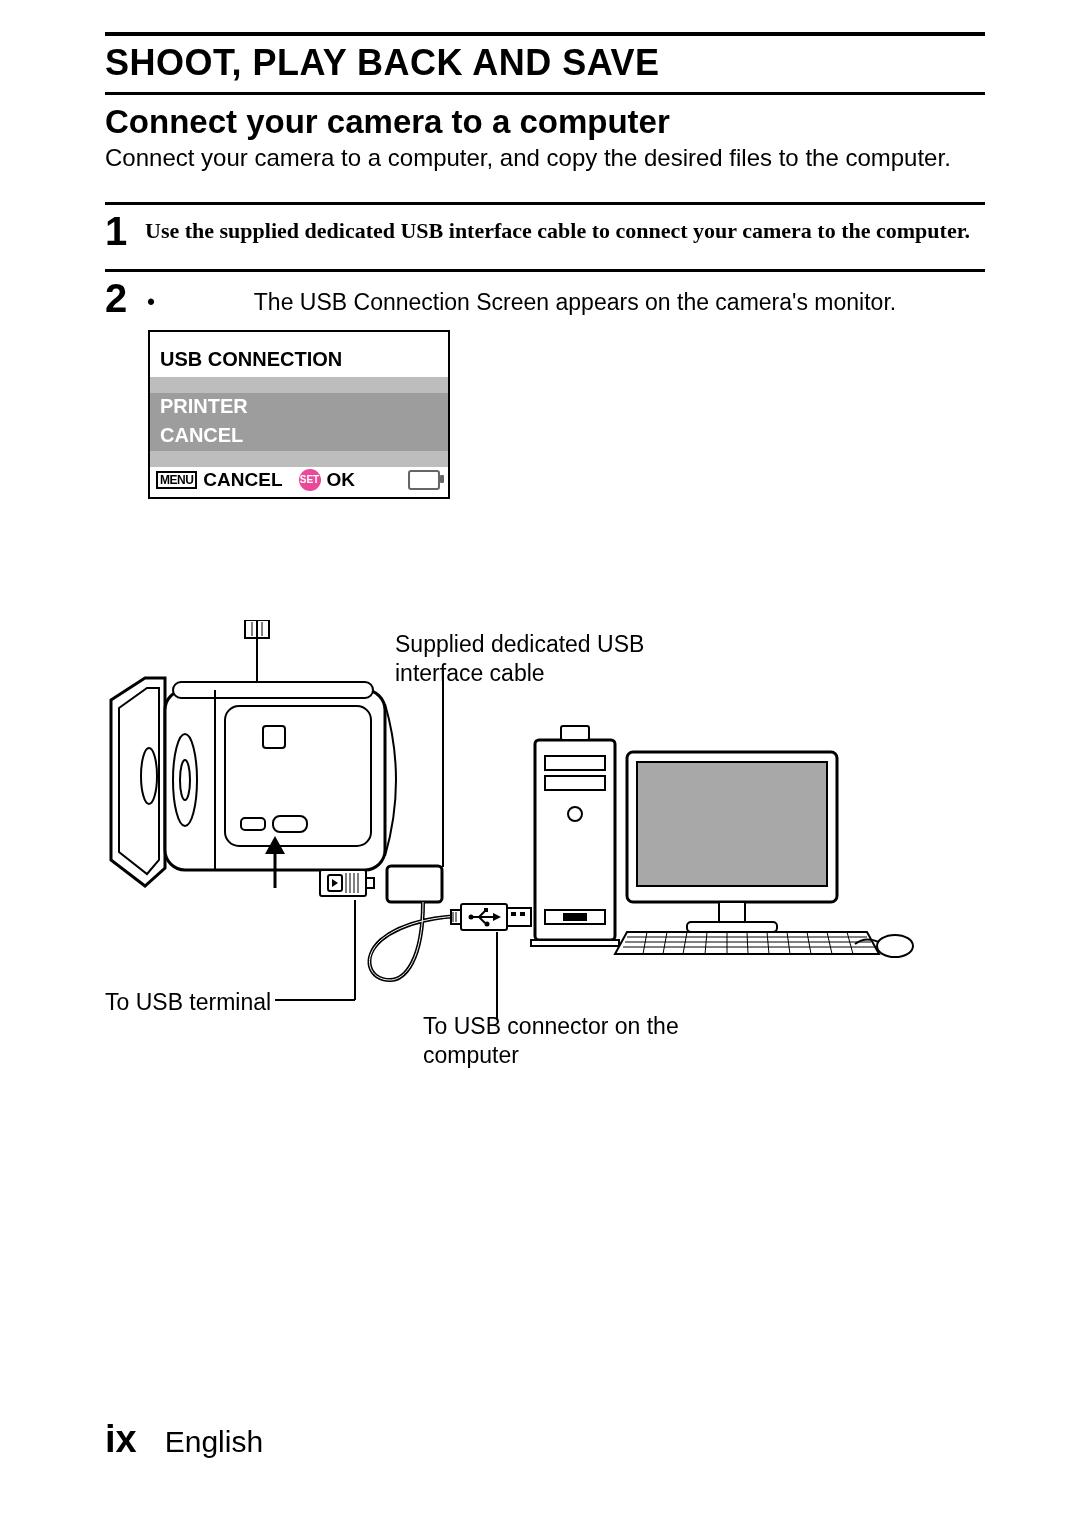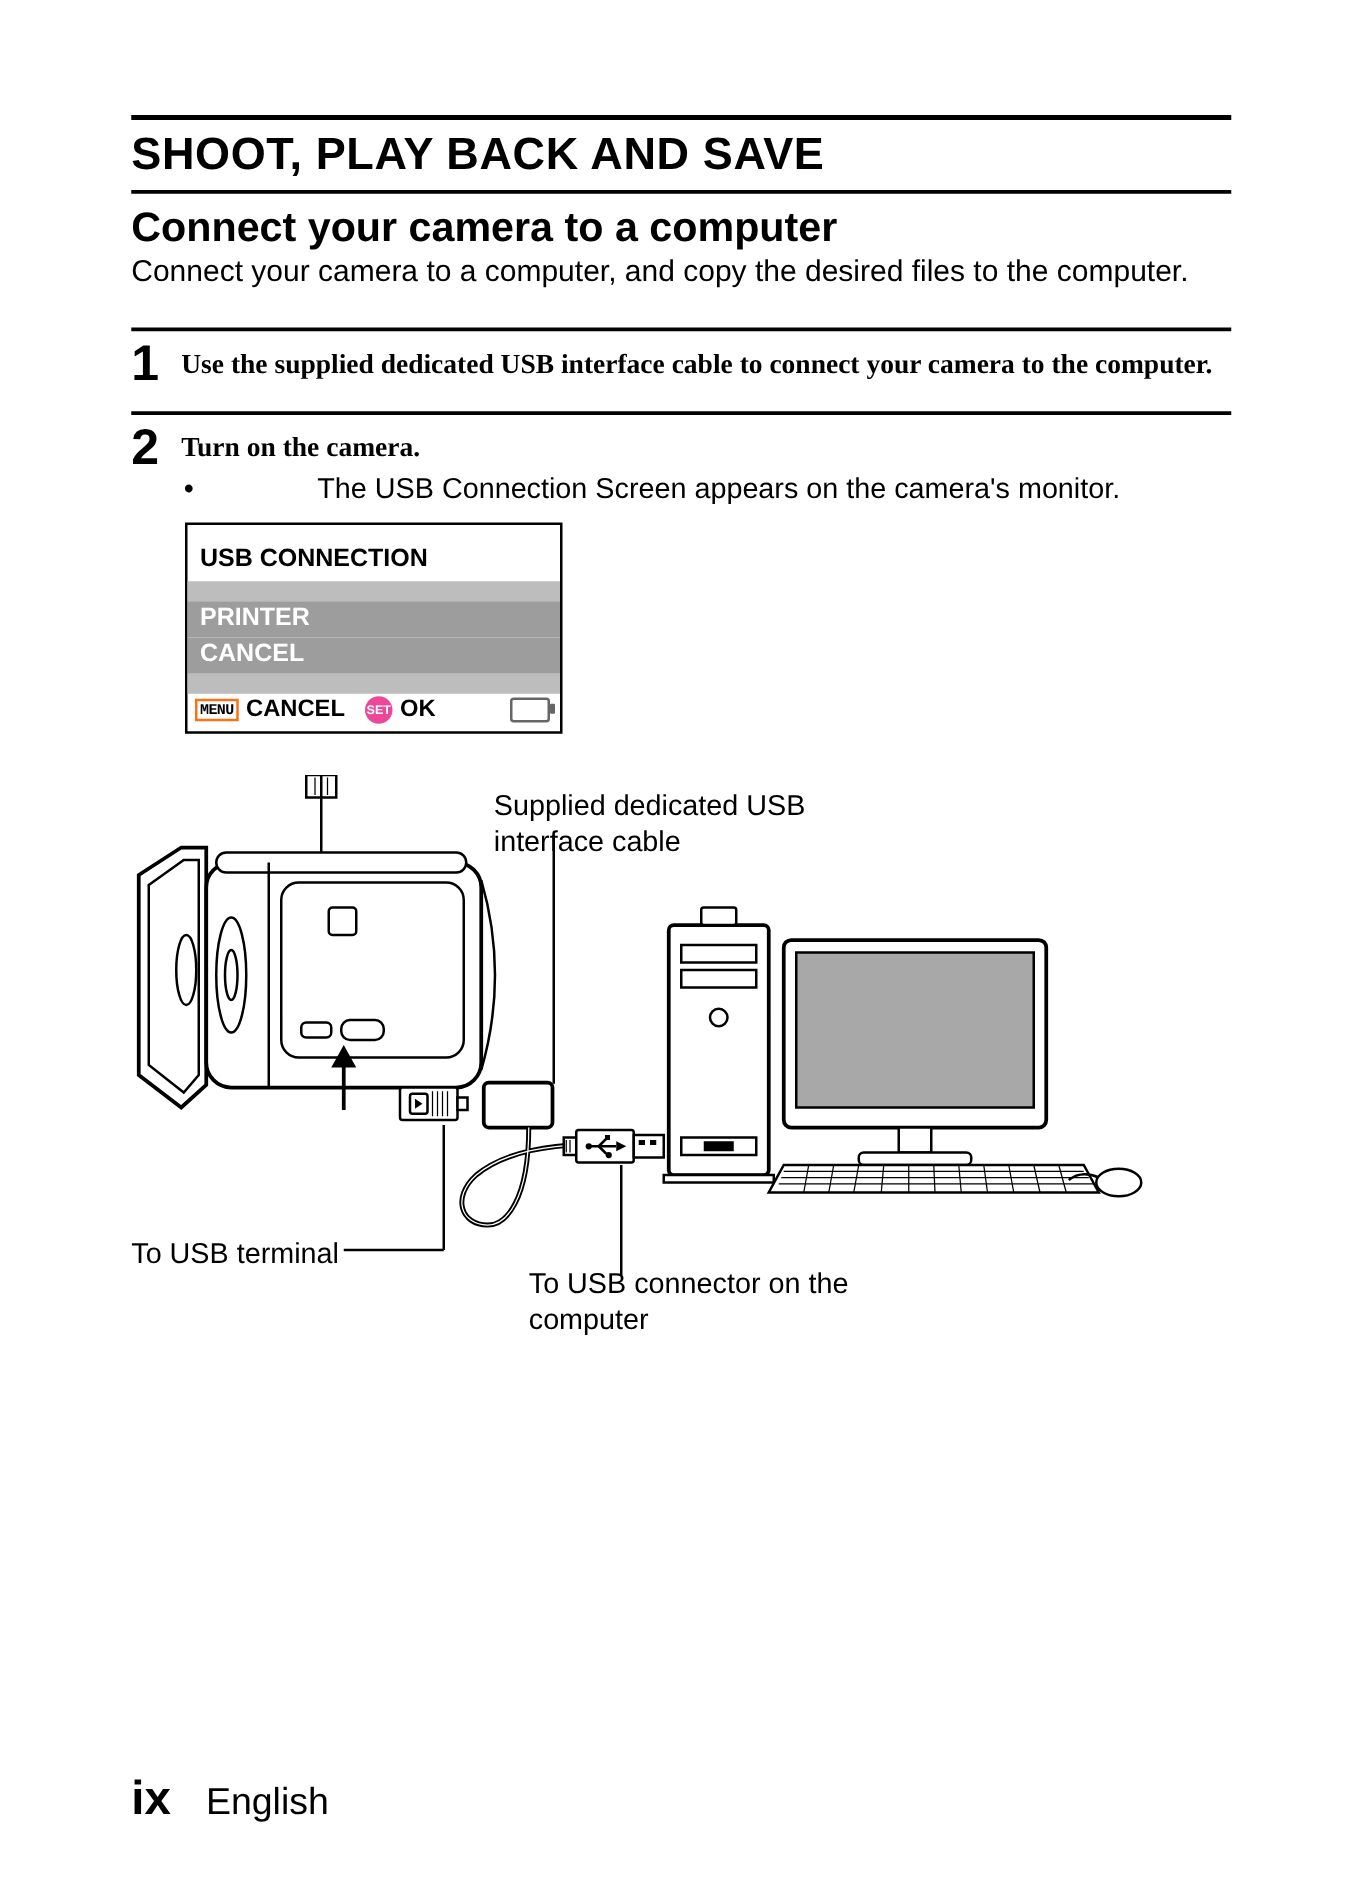--- a/index.html
+++ b/index.html
@@ -6,21 +6,21 @@
     margin: 0;
     padding: 0;
     background: #fff;
     font-family: Arial, Helvetica, sans-serif;
     color: #000;
   }
   .page {
     width: 1080px;
     height: 1521px;
     box-sizing: border-box;
-    padding: 92px 95px 60px 105px;
+    padding: 32px 95px 60px 105px;
     position: relative;
   }
   .rule {
     border: none;
     border-top: 4px solid #000;
     margin: 0 0 6px 0;
   }
   .thin-rule {
     border: none;
     border-top: 3px solid #000;
@@ -121,27 +121,26 @@
   .screen .bottombar {
     display: flex;
     align-items: center;
     font-weight: 700;
     font-size: 19px;
     padding: 2px 8px 6px 6px;
     gap: 6px;
   }
   .menu-badge {
     display: inline-block;
-    border: 2px solid #f97316;
+    border: 2px solid #000000;
     font-size: 12px;
     font-weight: 900;
     padding: 0 2px;
     line-height: 14px;
     letter-spacing: -0.5px;
-    font-family: Liberation Mono, monospace;
   }
   .set-badge {
     display: inline-flex;
     align-items: center;
     justify-content: center;
     background: #ec4899;
     color: #fff;
     border-radius: 50%;
     width: 22px;
     height: 22px;
@@ -212,21 +211,20 @@
     <div class="num">1</div>
     <div class="body">
       <div class="bold">Use the supplied dedicated USB interface cable to connect your camera to the computer.</div>
     </div>
   </div>
 
   <hr class="thin-rule" style="margin-top:18px">
   <div class="step">
     <div class="num">2</div>
     <div class="body">
-      <div class="bold">Turn on the camera.</div>
       <ul>
         <li>The USB Connection Screen appears on the camera's monitor.</li>
       </ul>
 
       <div class="screen-wrap">
         <div class="screen">
           <div class="titlebar">USB CONNECTION</div>
           <div class="shade"></div>
           <div class="row dim">PRINTER</div>
           <div class="row dim">CANCEL</div>

